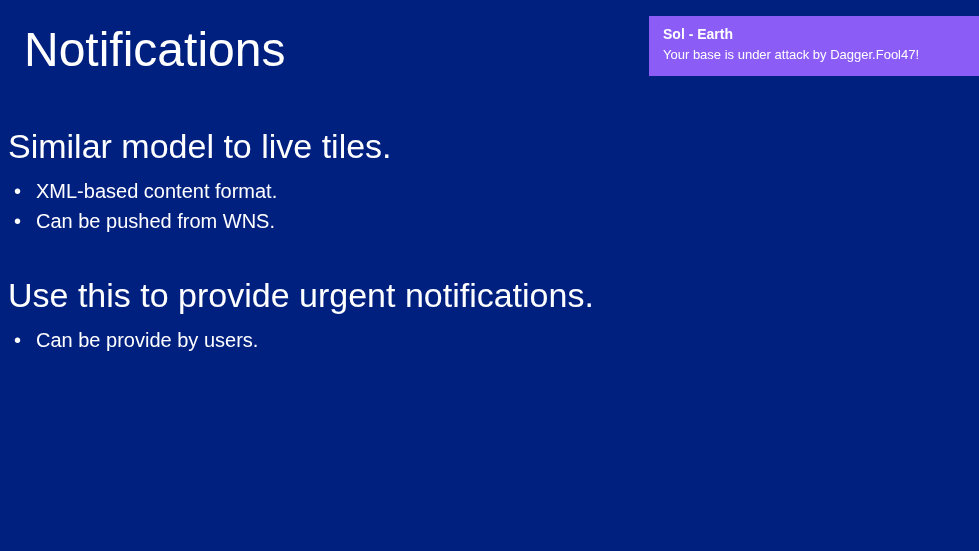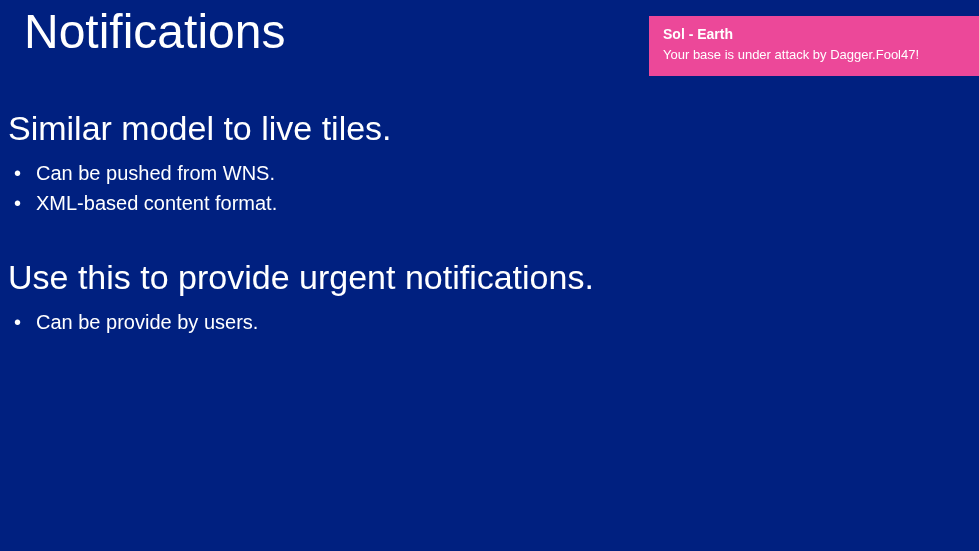--- a/index.html
+++ b/index.html
@@ -12,21 +12,21 @@
       height: 551px;
       background: #002080;
       font-family: 'Segoe UI Light', 'Segoe UI', Arial, sans-serif;
       color: #ffffff;
       position: relative;
       overflow: hidden;
     }
     .slide-title {
       font-size: 48px;
       font-weight: 300;
-      padding: 4px 0 0 24px;
+      padding: 22px 0 0 24px;
     }
     .content {
       padding: 0 8px;
     }
     .subheading {
       font-size: 34px;
       font-weight: 300;
       margin-top: 50px;
       margin-bottom: 10px;
     }
@@ -47,21 +47,21 @@
       content: "•";
       position: absolute;
       left: -22px;
       top: 0;
     }
     .toast {
       position: absolute;
       top: 16px;
       right: 0;
       width: 330px;
-      background: #ec4899;
+      background: #8b5cf6;
       padding: 10px 14px 12px 14px;
       font-family: 'Segoe UI', Arial, sans-serif;
     }
     .toast-title {
       font-size: 14px;
       font-weight: 600;
       margin-bottom: 4px;
     }
     .toast-line {
       font-size: 13px;
@@ -70,22 +70,22 @@
     }
   </style>
 </head>
 <body>
 
 <h1 class="slide-title">Notifications</h1>
 
 <div class="content">
   <h2 class="subheading">Similar model to live tiles.</h2>
   <ul>
+    <li>XML-based content format.</li>
     <li>Can be pushed from WNS.</li>
-    <li>XML-based content format.</li>
   </ul>
 
   <h2 class="subheading second">Use this to provide urgent notifications.</h2>
   <ul>
     <li>Can be provide by users.</li>
   </ul>
 </div>
 
 <div class="toast">
   <div class="toast-title">Sol - Earth</div>

